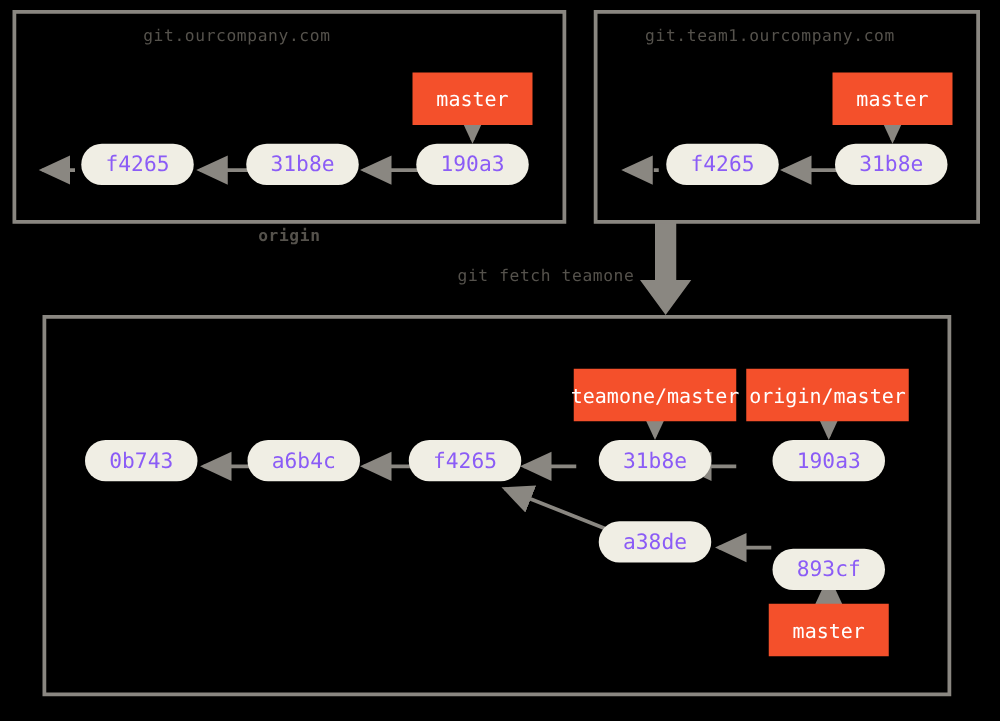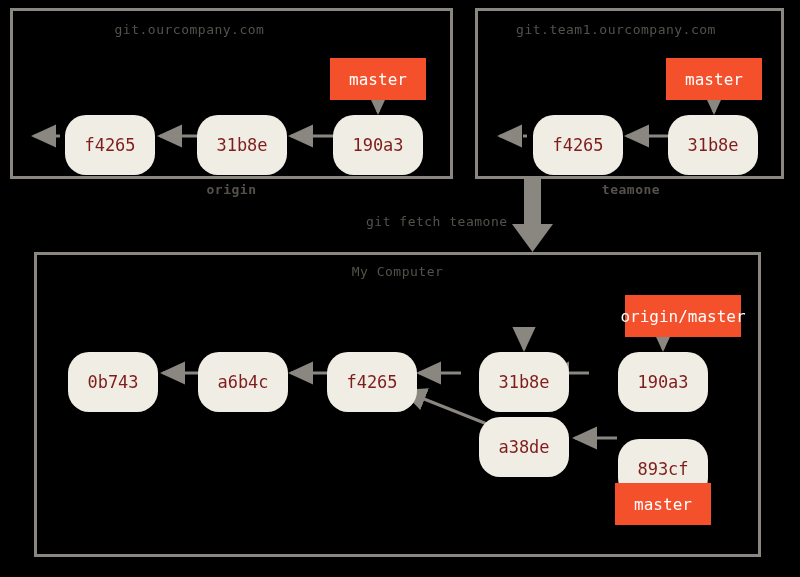--- a/index.html
+++ b/index.html
@@ -38,24 +38,24 @@
     color: #55524c;
     font-size: 13px;
     letter-spacing: 0.5px;
     white-space: nowrap;
     font-weight: bold;
   }
   
   .commit {
     position: absolute;
     width: 90px;
-    height: 60px;
+    height: 33px;
     border-radius: 21px;
     background: #f0eee4;
-    color: #7f1d1d;
+    color: #8b5cf6;
     font-size: 17px;
     display: flex;
     align-items: center;
     justify-content: center;
     box-sizing: border-box;
   }
   
   .branch {
     position: absolute;
     background: #f4502b;
@@ -152,36 +152,34 @@
   </div>
   <div class="commit" style="left:333px; top:115px;">
     <span>190a3</span>
   </div>
   <div class="branch" style="left:330px; top:58px; width:96px;">
     <span>master</span>
   </div>
 
   <div class="panel" style="left:475px; top:8px; width:309px; height:171px;"></div>
   <div class="panel-title" style="left:475px; width:282px; top:22px;">git.team1.ourcompany.com</div>
-  <div class="panel-caption" style="left:551px; width:160px; top:182px;">teamone</div>
 
   <div class="commit" style="left:533px; top:115px;">
     <span>f4265</span>
   </div>
   <div class="commit" style="left:668px; top:115px;">
     <span>31b8e</span>
   </div>
   <div class="branch" style="left:666px; top:58px; width:96px;">
     <span>master</span>
   </div>
 
   <div class="fetch-label" style="left:366px; top:214px;">git fetch teamone</div>
 
   <div class="panel" style="left:34px; top:252px; width:727px; height:305px;"></div>
-  <div class="panel-title" style="left:34px; width:727px; top:264px;">My Computer</div>
 
   <div class="commit" style="left:68px; top:352px;">
     <span>0b743</span>
   </div>
   <div class="commit" style="left:198px; top:352px;">
     <span>a6b4c</span>
   </div>
   <div class="commit" style="left:327px; top:352px;">
     <span>f4265</span>
   </div>
@@ -192,20 +190,23 @@
     <span>190a3</span>
   </div>
 
   <div class="commit" style="left:479px; top:417px;">
     <span>a38de</span>
   </div>
   <div class="commit" style="left:618px; top:439px;">
     <span>893cf</span>
   </div>
 
-  <div class="branch" style="left:597px; top:295px; width:116px;margin-left:28px;">
+  <div class="branch" style="left:459px; top:295px; width:130px;">
+    <span>teamone/master</span>
+  </div>
+  <div class="branch" style="left:597px; top:295px; width:130px;">
     <span>origin/master</span>
   </div>
   <div class="branch" style="left:615px; top:483px; width:96px;">
     <span>master</span>
   </div>
 
 </div>
 
 </body></html>

